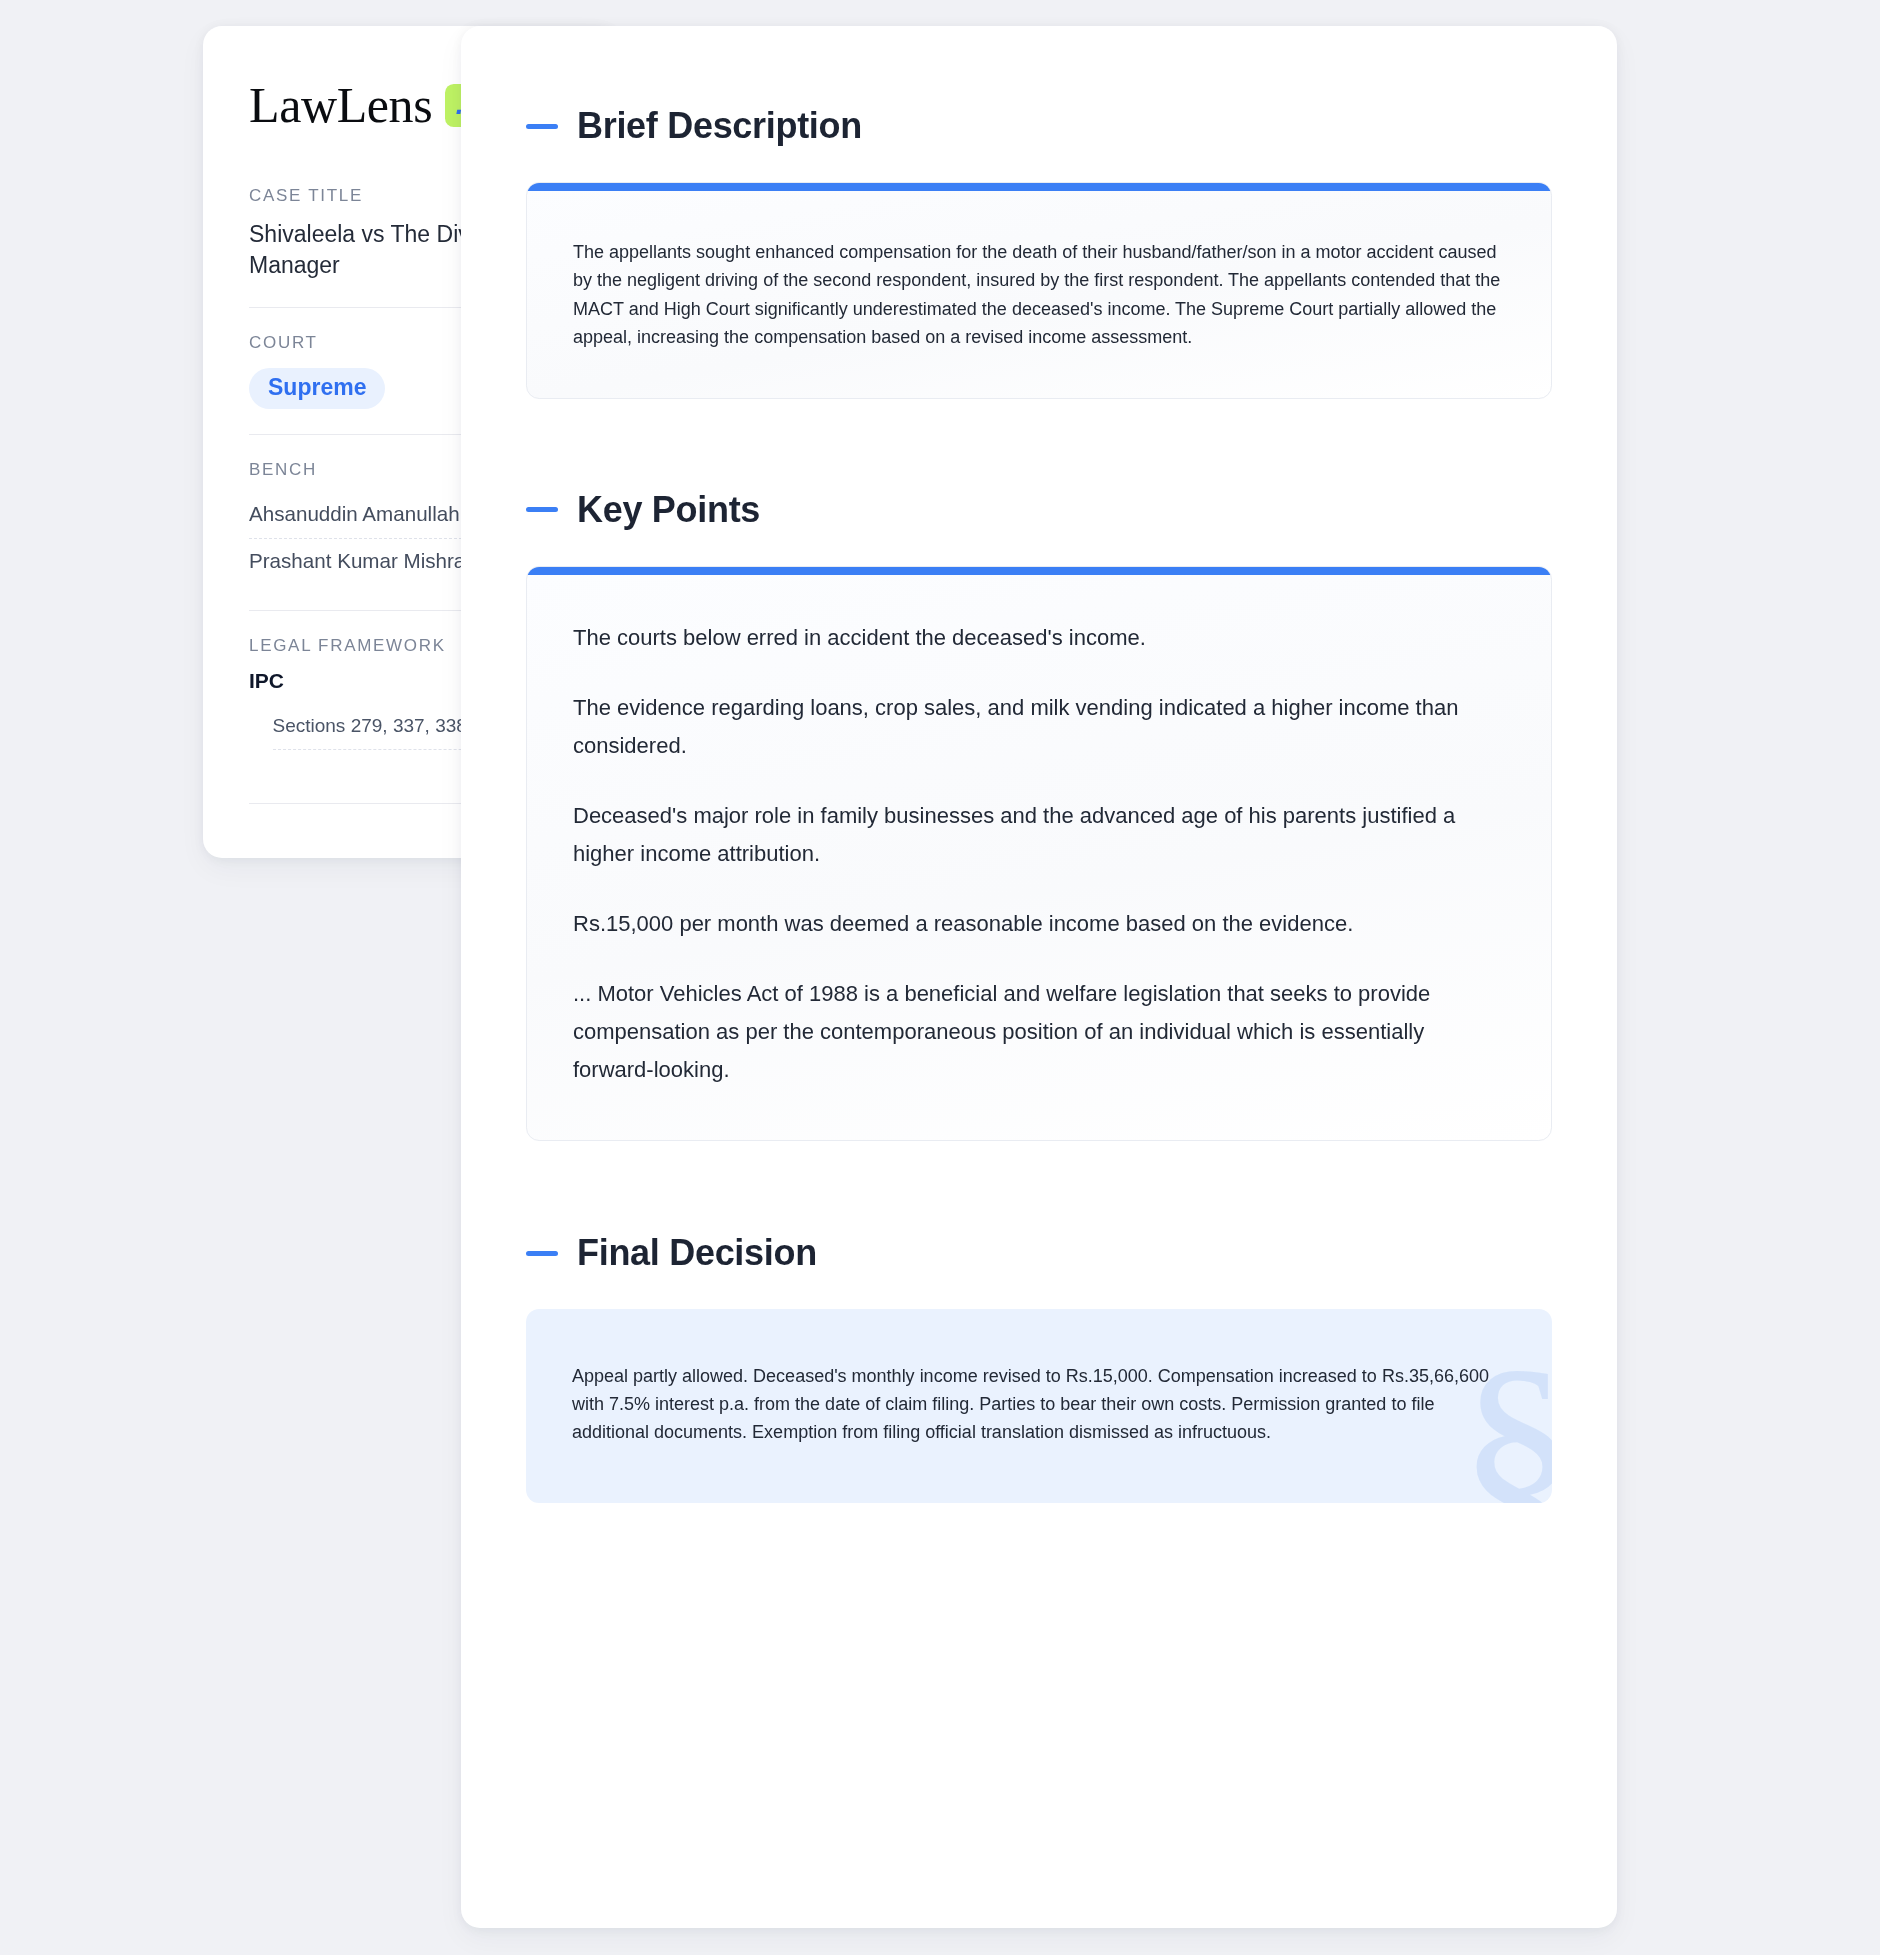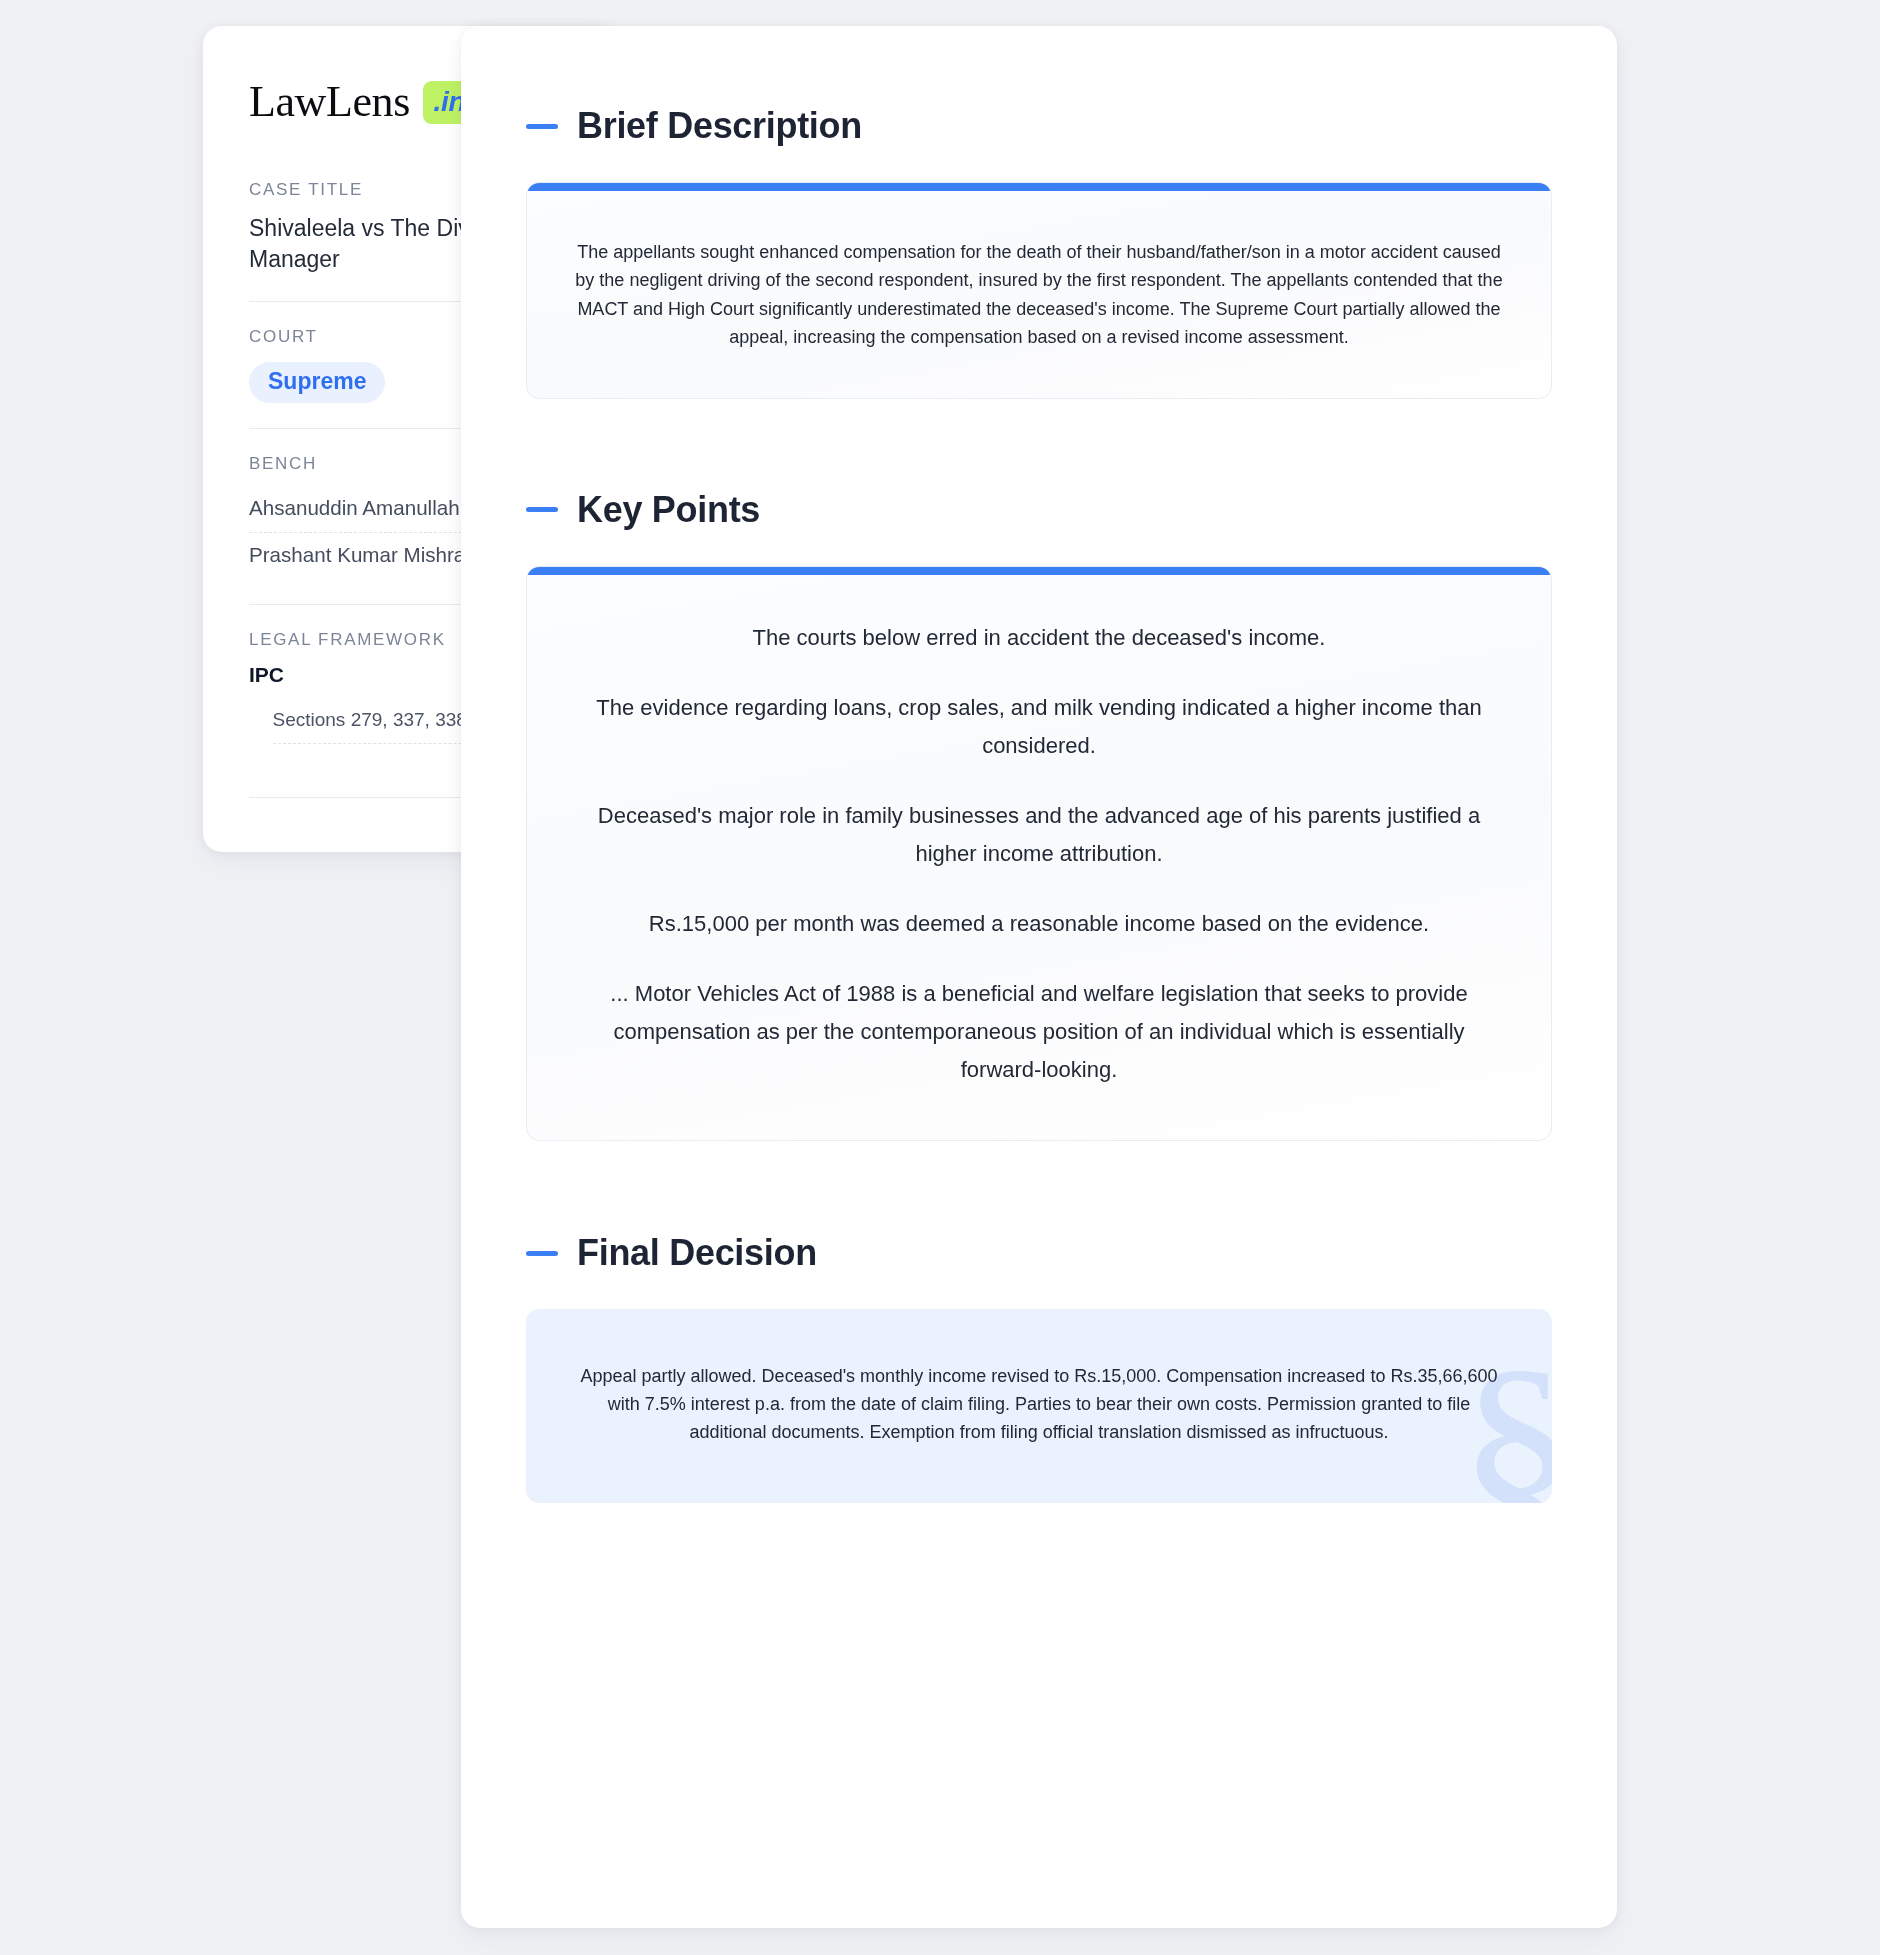--- a/index.html
+++ b/index.html
@@ -38,21 +38,21 @@
   }
 
   .logo-row {
     display: flex;
     align-items: center;
     gap: 13.2px;
     margin-bottom: 56px;
   }
   .logo-word {
     font-family: "Liberation Serif", serif;
-    font-size: 44px;
+    font-size: 50px;
     line-height: 1;
     color: #0a0c10;
     letter-spacing: -0.4px;
   }
   .logo-tld {
     background: #bef264;
     color: #2f6ff0;
     font-size: 28px;
     font-weight: bold;
     border-radius: 8.8px;
@@ -117,21 +117,20 @@
   .lf-tail {
     height: 54px;
     border-bottom: 1.5px solid #e9eaef;
   }
 
   
   .main-wrap {
     flex: 1;
     padding-left: 46px;
     padding-right: 263px;
-    text-align: center;
   }
   .main {
     background: #ffffff;
     border-radius: 19px;
     padding: 79px 65px 110px 65px;
     min-height: 1902px;
     box-shadow: 0 1.5px 10.3px rgba(23, 35, 60, 0.055),
                 0 10.3px 29px rgba(23, 35, 60, 0.045);
   }
 

